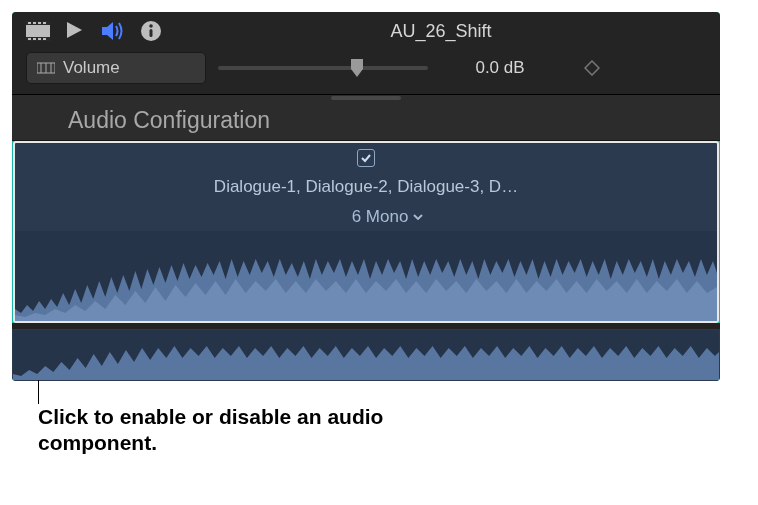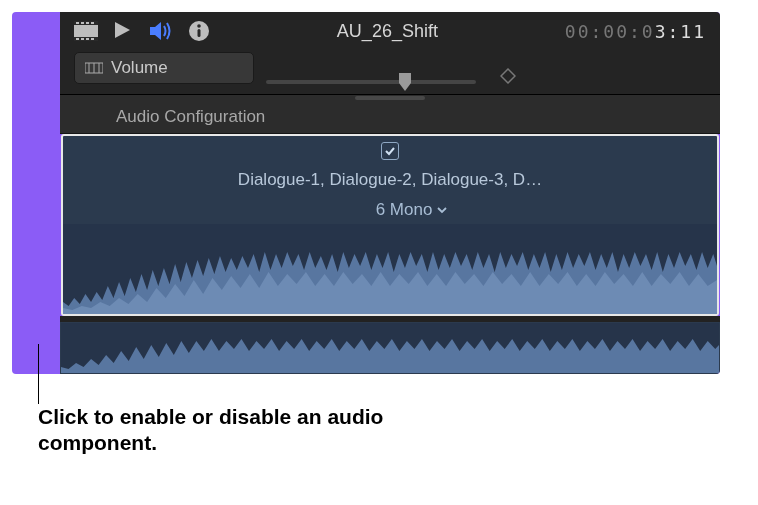--- a/index.html
+++ b/index.html
@@ -6,26 +6,25 @@
     body {
       font-family: -apple-system, "Helvetica Neue", Arial, sans-serif;
       background: #fff;
       width: 758px;
       height: 505px;
       overflow: hidden;
       font-size: 17px;
       color: #b8b8b8;
     }
     .panel {
-      background: #8b5cf6;
+      background: #14b8a6;
       width: 708px;
       margin: 12px 0 0 12px;
       border-radius: 4px;
       overflow: hidden;
-      padding-left: 48px;
     }
     .header {
       display: flex;
       align-items: center;
       padding: 8px 14px 6px 14px;
       gap: 14px;
       background: #242424;
     }
     .header .spacer { flex: 1; }
     .title {
@@ -39,21 +38,21 @@
       letter-spacing: 2px;
     }
     .timecode .bright { color: #ddd; }
     .icon-box {
       display:inline-flex;
       align-items:center;
       justify-content:center;
     }
     .volume-row {
       display:flex;
-      align-items:flex-end;
+      align-items:center;
       padding: 4px 14px 10px 14px;
       background: #242424;
       gap: 12px;
       border-bottom: 1px solid #000;
     }
     .param-btn {
       display:flex;
       align-items:center;
       gap:8px;
       background:#383838;
@@ -94,21 +93,21 @@
     }
     .keyframe {
       width:40px;
       display:flex;
       justify-content:center;
     }
     .section-hdr {
       background:#2c2c2c;
       padding: 6px 0 6px 56px;
       color:#a8a8a8;
-      font-size:17px;
+      font-size:23px;
       border-bottom:1px solid #151515;
     }
     .drag-handle {
       height:6px;
       background:#2c2c2c;
       display:flex;
       justify-content:center;
       align-items:center;
     }
     .drag-handle div {
@@ -239,23 +238,20 @@
     <span class="icon-box">
       <svg width="22" height="22" viewBox="0 0 22 22">
           <circle cx="11" cy="11" r="10" fill="#bdbdbd"></circle>
           <circle cx="11" cy="6" r="1.8" fill="#2a2a2a"></circle>
           <rect x="9.5" y="9" width="3" height="8" rx="1.5" fill="#2a2a2a"></rect>
         </svg>
     </span>
     <div class="spacer"></div>
     <div class="title">AU_26_Shift</div>
     <div class="spacer"></div>
-    <div class="timecode">
-      <span>00:00:0</span><span class="bright">3:11</span>
-    </div>
   </div>
 
   <div class="volume-row">
     <div class="param-btn">
       <span class="icon-box">
         <svg width="18" height="14" viewBox="0 0 18 14">
             <rect x="0" y="2" width="18" height="10" fill="none" stroke="#aaa" stroke-width="1"></rect>
             <line x1="4" y1="2" x2="4" y2="12" stroke="#aaa"></line>
             <line x1="9" y1="2" x2="9" y2="12" stroke="#aaa"></line>
             <line x1="14" y1="2" x2="14" y2="12" stroke="#aaa"></line>
@@ -265,20 +261,21 @@
     </div>
     <div class="slider-wrap">
       <div class="slider-track">
         <div class="slider-knob">
           <svg width="16" height="18" viewBox="0 0 16 18">
               <path d="M2 0 H14 V10 L8 18 L2 10 Z" fill="#9a9a9a"></path>
             </svg>
         </div>
       </div>
     </div>
+    <div class="db-val">0.0 dB</div>
     <div class="keyframe">
       <svg width="16" height="16" viewBox="0 0 16 16">
           <path d="M8 1 L15 8 L8 15 L1 8 Z" fill="none" stroke="#777" stroke-width="1.5"></path>
         </svg>
     </div>
   </div>
 
   <div class="drag-handle">
       <div></div>
     </div>

